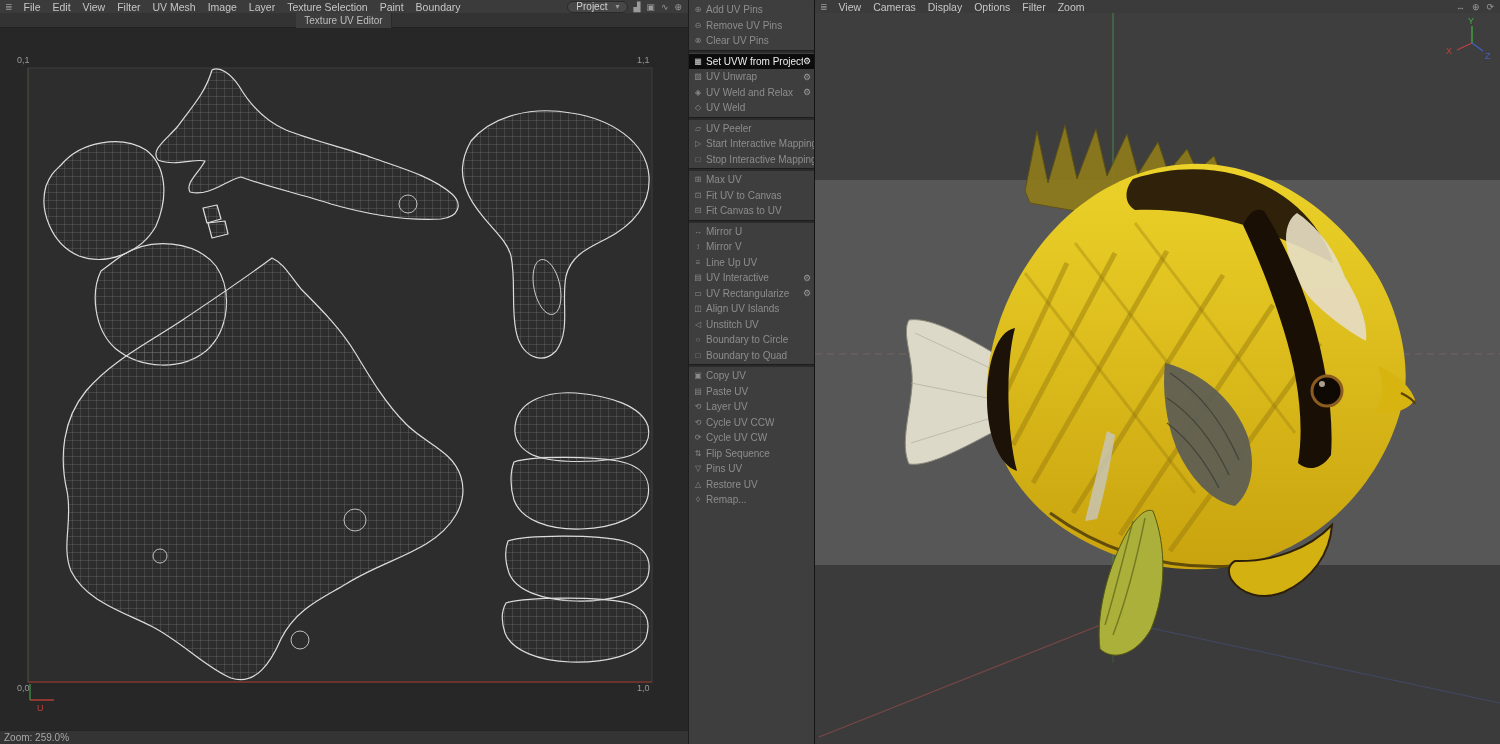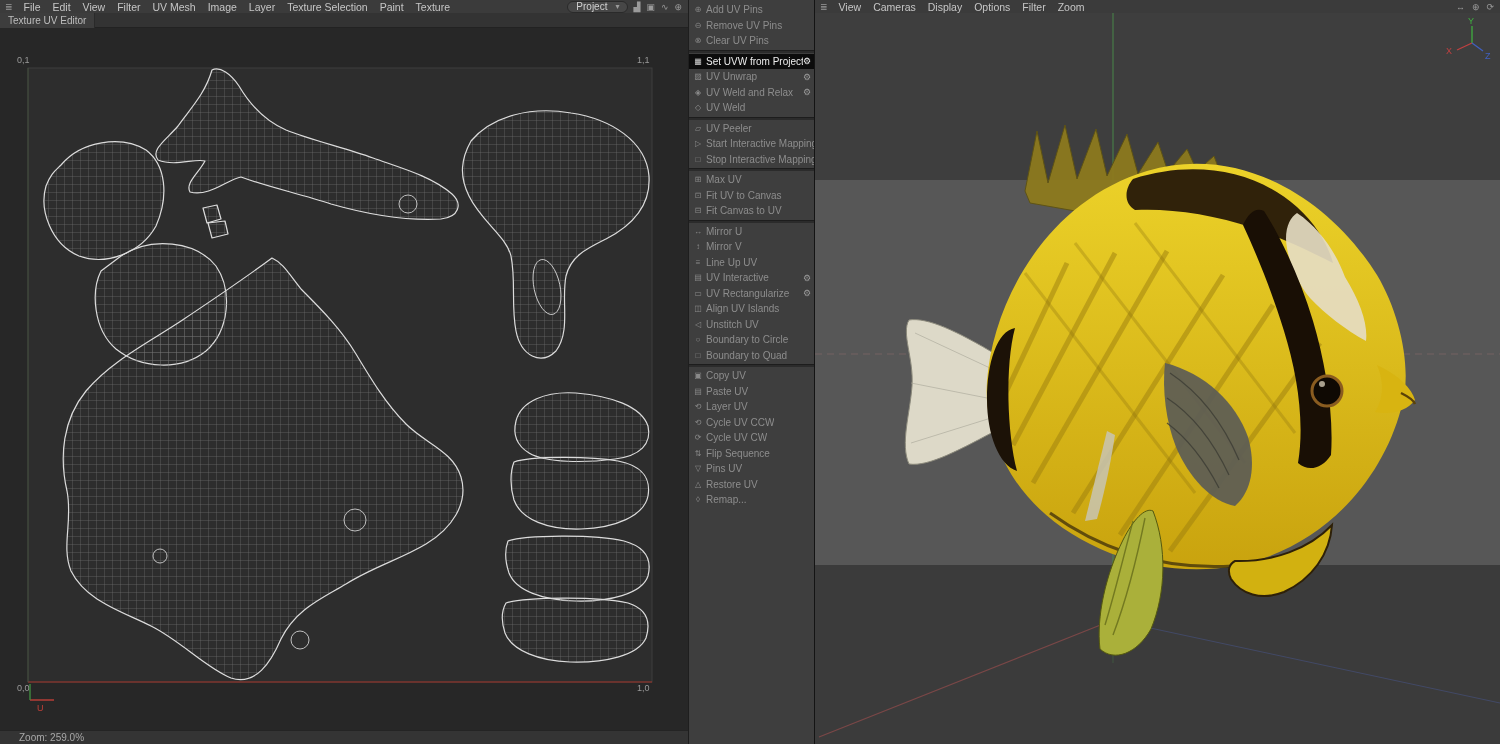--- a/index.html
+++ b/index.html
@@ -13,29 +13,29 @@
              font-size:10.5px; color:#c6c6c6; position:relative; z-index:5; white-space:nowrap; }
   .hamburger { padding:0 5px; color:#9a9a9a; font-size:9px; }
   .menu-item { padding:0 6px; cursor:default; }
   .mb-right { margin-left:auto; display:flex; align-items:center; gap:4px; padding-right:5px; }
   .project-select { background:#474747; border:1px solid #2a2a2a; border-radius:6px;
                     font-size:10px; color:#d0d0d0; padding:0 8px; height:12px;
                     display:flex; gap:8px; align-items:center; line-height:10px; }
   .toolbar-icon { color:#9a9a9a; font-size:9px; padding:0 1px; line-height:12px; }
 
   .tabbar { height:15px; background:#333333; border-bottom:1px solid #222;
-            display:flex; align-items:center; position:relative; z-index:5; }
+            display:flex; align-items:center; position:relative; z-index:5;justify-content:center; }
   .tab { font-size:10px; color:#bdbdbd; padding:0 8px; background:#3d3d3d;
          height:15px; line-height:15px; border-right:1px solid #2a2a2a; }
 
   .uv-svg { position:absolute; top:0; left:0; }
 
   .statusbar { position:absolute; bottom:0; left:0; right:0; height:14px;
                background:#343434; border-top:1px solid #242424; font-size:10px;
-               color:#a8a8a8; line-height:13px; padding-left:19px; z-index:5; }
+               color:#a8a8a8; line-height:13px; padding-left:4px; z-index:5; }
 
   
   .command-panel { width:127px; flex:none; background:#3e3e3e;
                    border-left:1px solid #1e1e1e; border-right:1px solid #141414;
                    padding-top:2px; }
   .cmd-row { height:15.5px; display:flex; align-items:center; font-size:10px;
              color:#8d8d8d; padding-left:3px; cursor:default; }
   .cmd-row .cmd-icon { width:12px; text-align:center; font-size:8px; color:#8a8a8a; flex:none; }
   .cmd-row .cmd-label { padding-left:2px; overflow:hidden; white-space:nowrap; }
   .cmd-row .cmd-gear { margin-left:auto; padding-right:3px; font-size:9px; color:#9a9a9a; }
@@ -109,21 +109,21 @@
       <span style="display:flex;">
           <span class="menu-item">File</span>
           <span class="menu-item">Edit</span>
           <span class="menu-item">View</span>
           <span class="menu-item">Filter</span>
           <span class="menu-item">UV Mesh</span>
           <span class="menu-item">Image</span>
           <span class="menu-item">Layer</span>
           <span class="menu-item">Texture Selection</span>
           <span class="menu-item">Paint</span>
-          <span class="menu-item">Texture</span>
+          <span class="menu-item">Boundary</span>
         </span>
       <span class="mb-right">
         <span class="project-select">
           <span>Project</span>
           <span style="font-size:8px;color:#9a9a9a;">▾</span>
         </span>
         <span style="display:flex;gap:4px;">
             <span class="toolbar-icon">▟</span>
             <span class="toolbar-icon">▣</span>
             <span class="toolbar-icon">∿</span>

